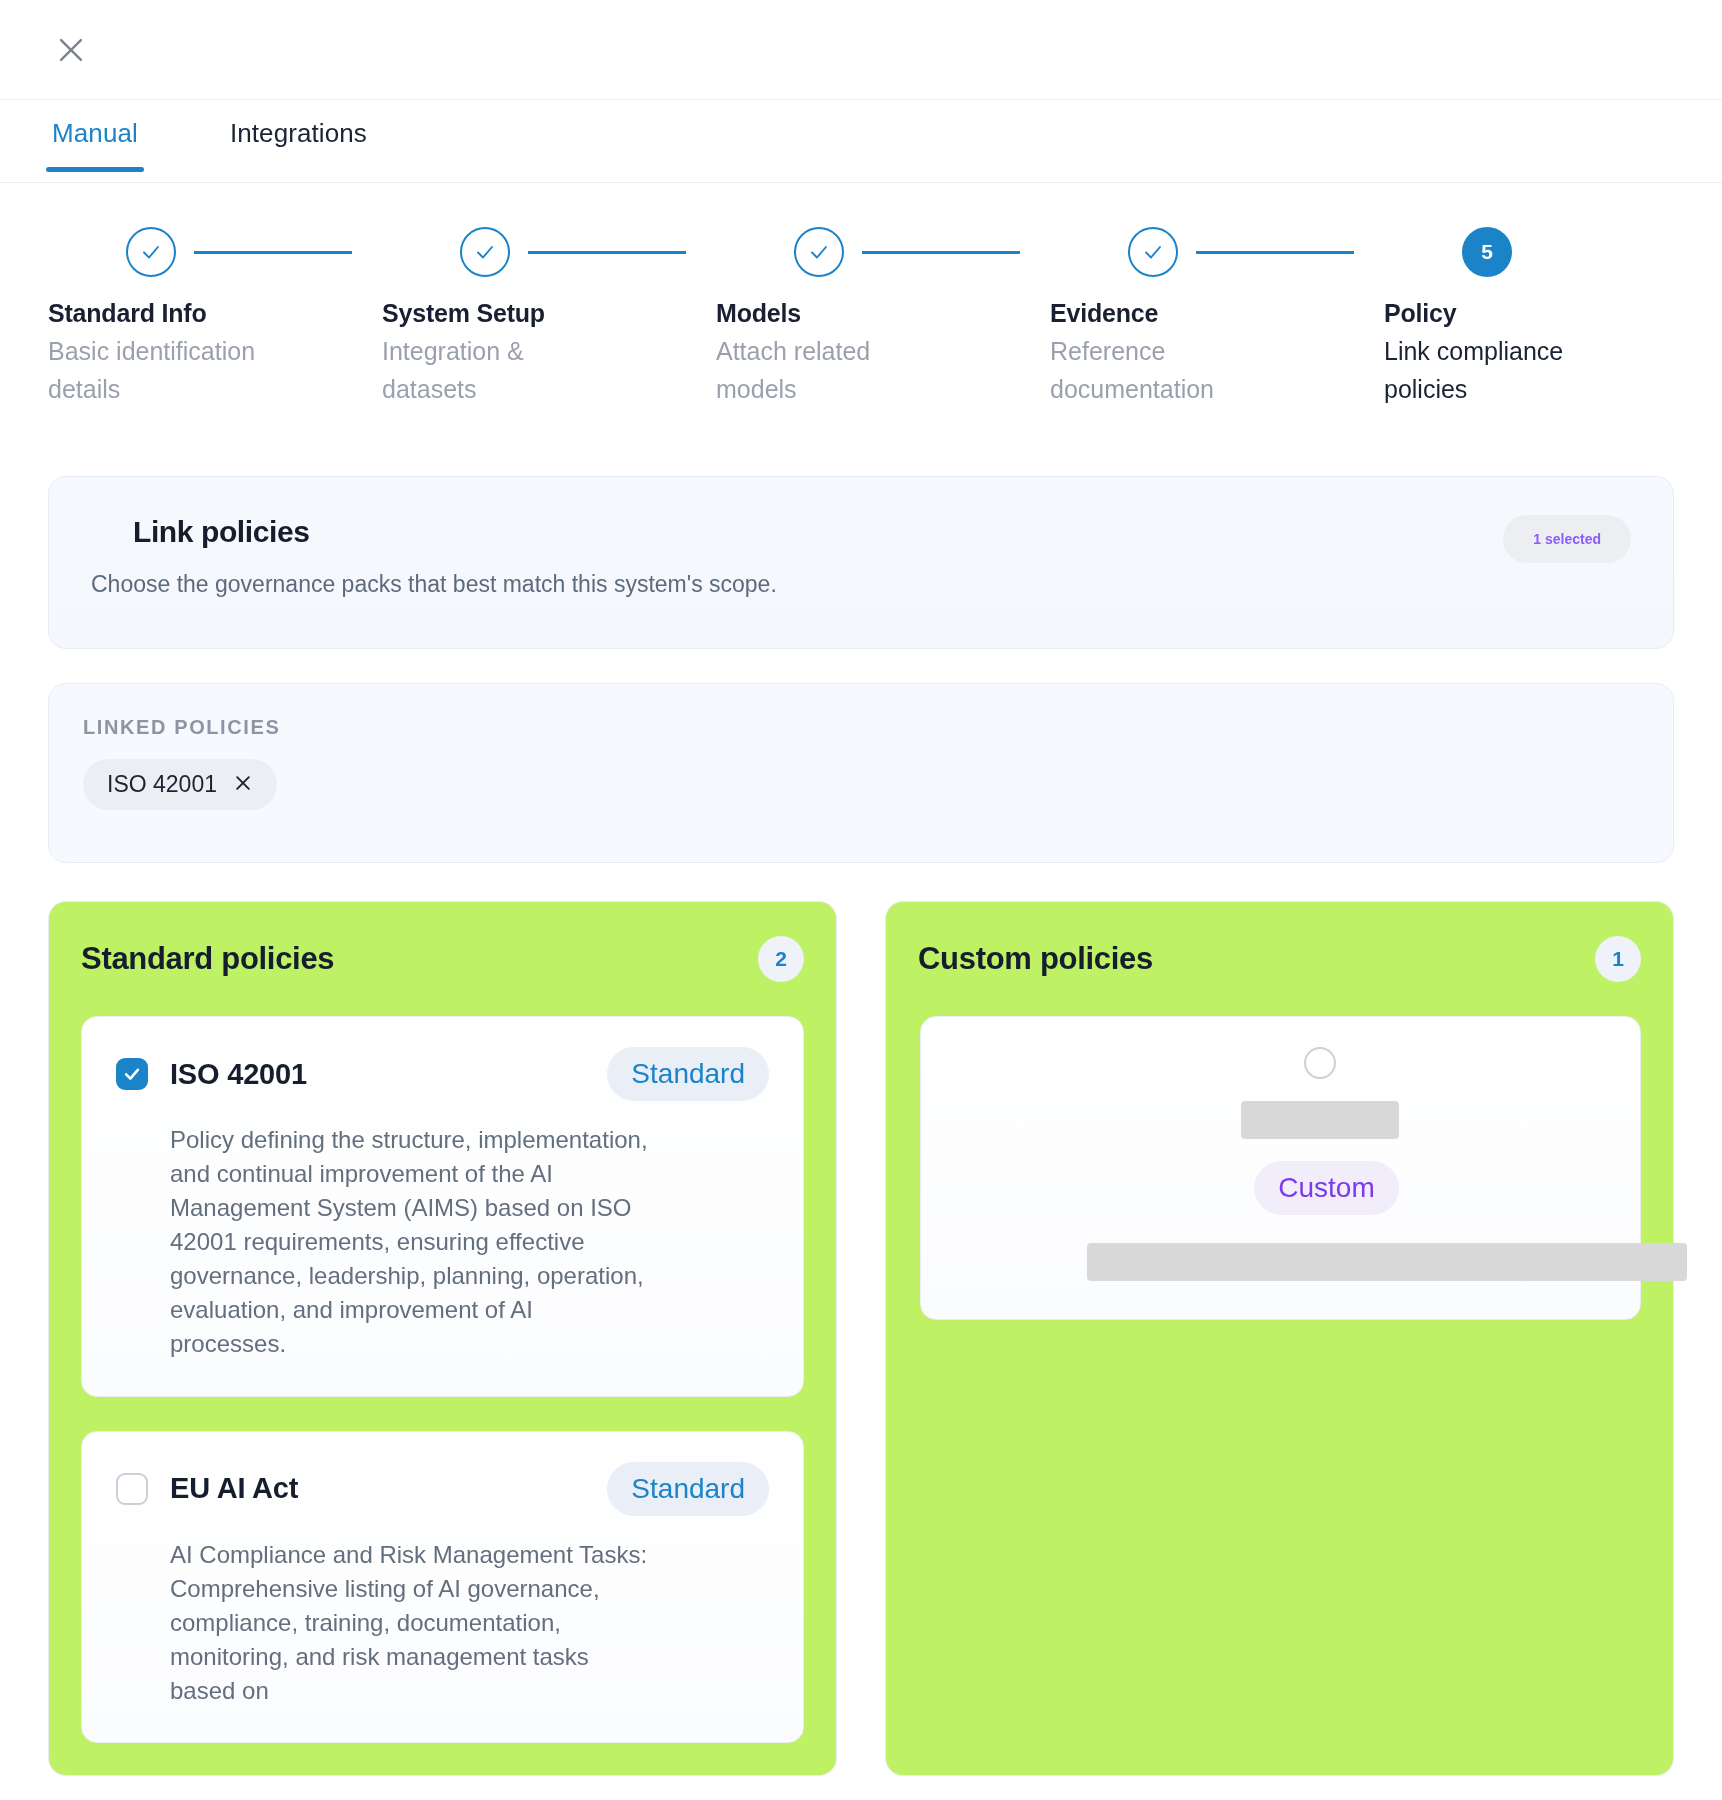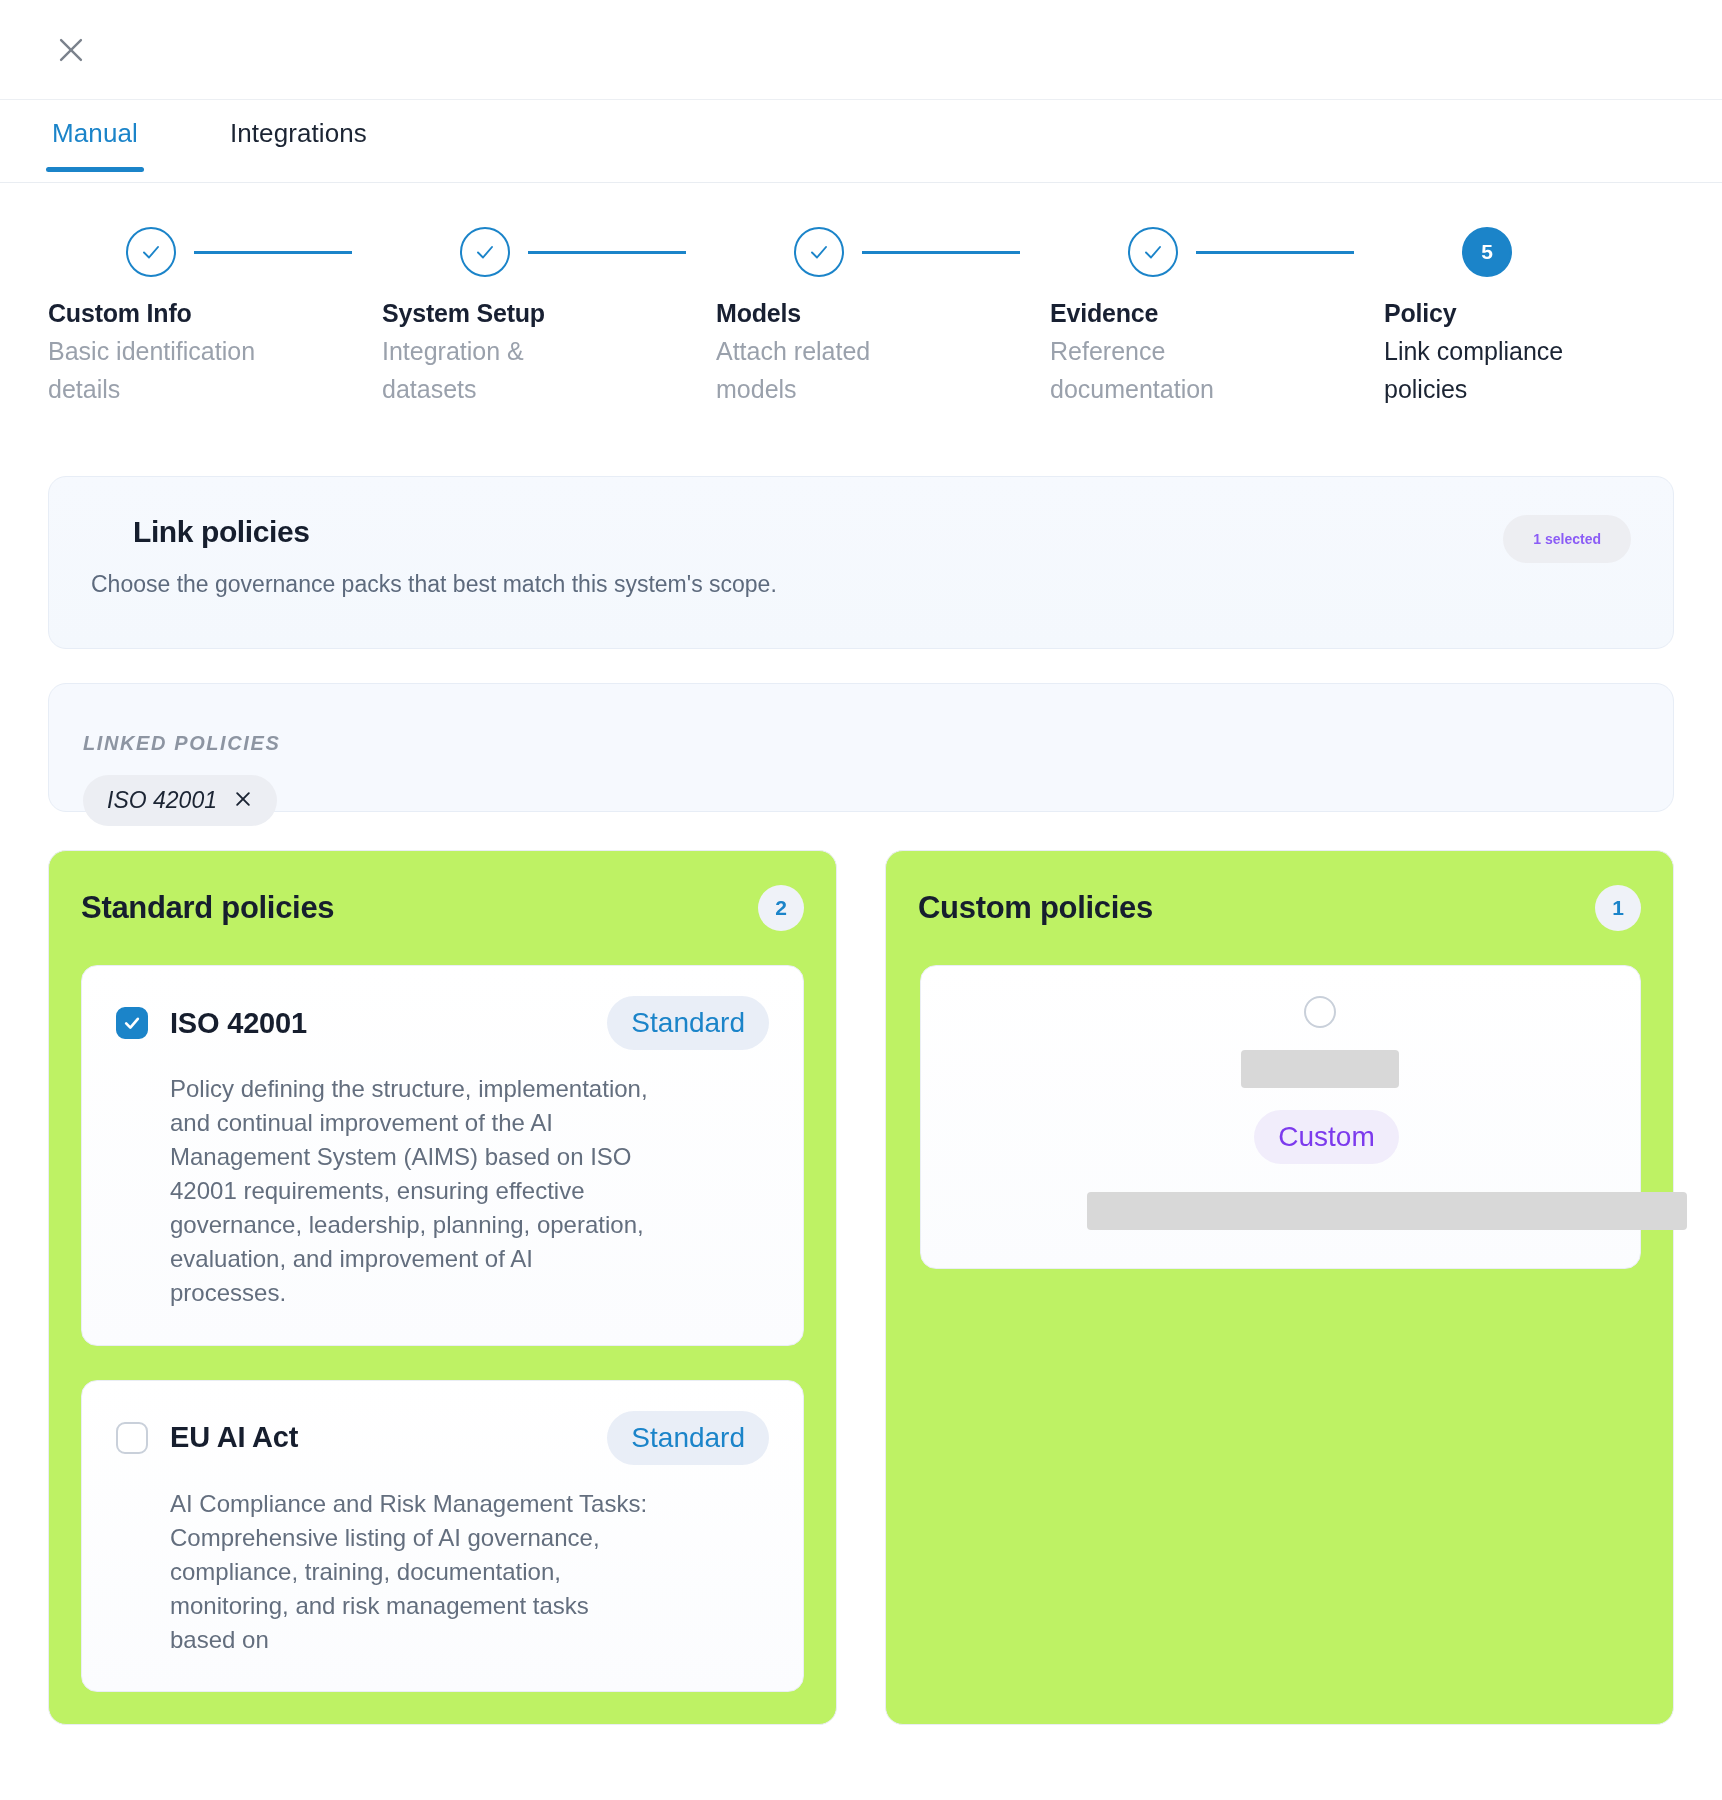--- a/index.html
+++ b/index.html
@@ -149,23 +149,22 @@
     border-radius: 999px;
     white-space: nowrap;
   }
 
   
   .linked {
     margin-top: 34px;
     background: #f6f9fe;
     border: 1px solid #e7edf6;
     border-radius: 18px;
-    padding: 48px 34px 38px 34px;
-    height: 129px;
-    font-style: italic;
+    padding: 32px 34px 38px 34px;
+    height: 180px;
   }
   .linked-label {
     font-size: 20px;
     font-weight: 700;
     letter-spacing: 1.6px;
     color: #8d95a2;
   }
   .chips { margin-top: 20px; display: flex; gap: 14px; }
   .chip {
     background: #eceef3;
@@ -297,21 +296,21 @@
 
   <div class="step">
     <div class="step-marker-row">
       <div class="circle done">
         <svg width="24" height="24" viewBox="0 0 24 24" fill="none" stroke="#1b84c9" stroke-width="1.9" stroke-linecap="round" stroke-linejoin="round">
             <polyline points="5,12.5 10,17.5 19,7"></polyline>
           </svg>
       </div>
       <div class="connector"></div>
     </div>
-    <div class="step-title">Custom Info</div>
+    <div class="step-title">Standard Info</div>
     <div class="step-desc">Basic identification details</div>
   </div>
 
   <div class="step">
     <div class="step-marker-row">
       <div class="circle done">
         <svg width="24" height="24" viewBox="0 0 24 24" fill="none" stroke="#1b84c9" stroke-width="1.9" stroke-linecap="round" stroke-linejoin="round">
             <polyline points="5,12.5 10,17.5 19,7"></polyline>
           </svg>
       </div>

